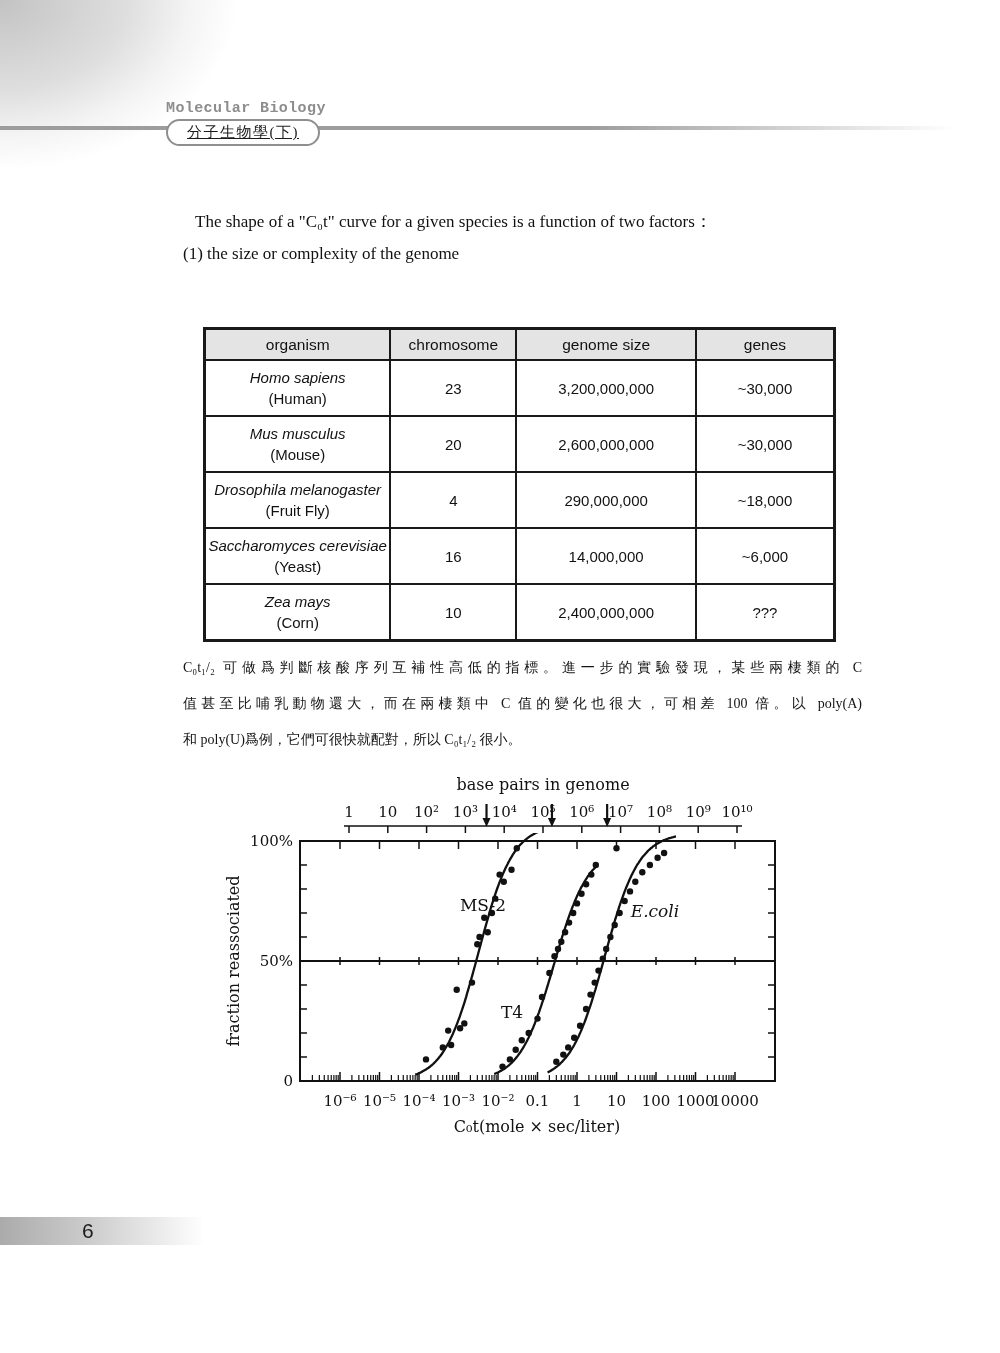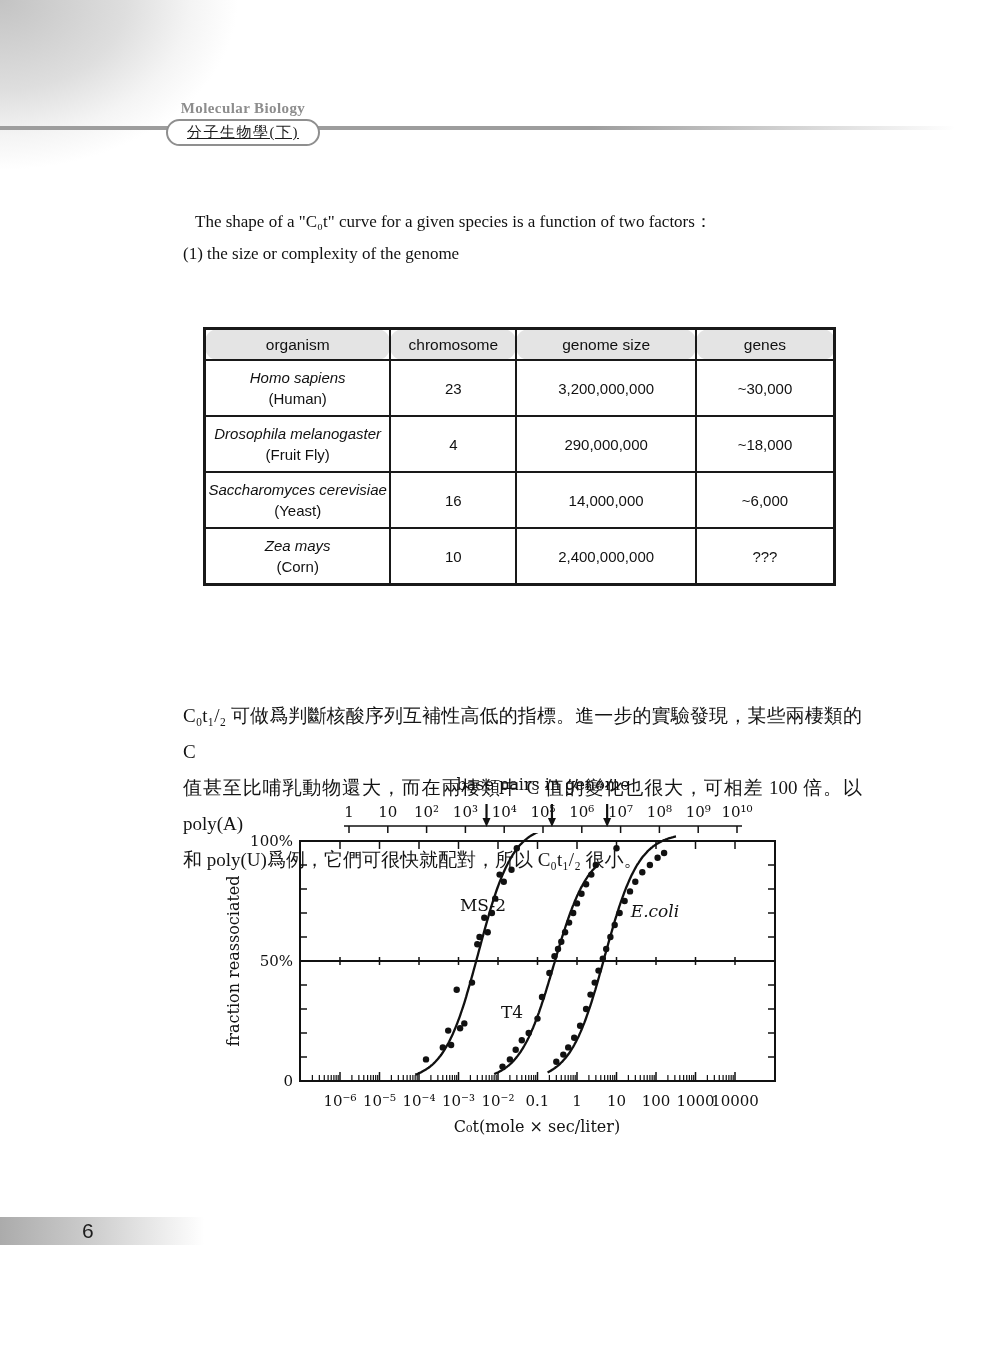--- a/index.html
+++ b/index.html
@@ -11,43 +11,43 @@
   .corner-shade {
     position:absolute; left:0; top:0; width:260px; height:190px;
     background:radial-gradient(ellipse 280px 200px at 0% 0%, #c3c3c3 0%, #dedede 45%, #f4f4f4 68%, #ffffff 85%);
   }
   .header-rule {
     position:absolute; left:0; top:126px; width:955px; height:4px;
     background:linear-gradient(to right, #9d9d9d 0%, #9d9d9d 62%, rgba(157,157,157,0) 100%);
   }
   .brand { position:absolute; left:166px; top:100px; width:154px; text-align:center; }
   .brand-en {
-    font-family:Liberation Serif, serif; font-weight:bold; font-size:15px;
+    font-family:Liberation Mono, monospace; font-weight:bold; font-size:15px;
     color:#8d8d8d; letter-spacing:0.4px; white-space:nowrap;
   }
   .brand-pill {
     position:relative; margin-top:2px; background:#fff; border:2px solid #8f8f8f;
     border-radius:14px; padding:2px 10px; font-size:15px; color:#1a1a1a;
     letter-spacing:1.5px; white-space:nowrap; z-index:2;text-decoration:underline;
   }
   .intro { position:absolute; left:183px; top:206px; width:600px; font-size:17px; line-height:32px; }
   .intro .lead { text-indent:12px; }
   .genome-table {
     position:absolute; left:203px; top:327px; width:633px;
     border-collapse:collapse; border:3px solid #191919;
     font-family:"Liberation Sans", sans-serif; font-size:15px; color:#111;
     text-align:center; line-height:21px;
   }
   .genome-table th, .genome-table td { border:2px solid #191919; padding:3px 4px; vertical-align:middle; }
-  .genome-table th { background:#e4e4e4; font-weight:normal; font-size:15.5px; padding:4px 2px;border-radius:13px; }
+  .genome-table th { background:#e4e4e4; font-weight:normal; font-size:15.5px; padding:4px 2px; }
   .genome-table td { padding:6px 2px; }
   .sp { font-style:italic; }
   .cn-para {
     position:absolute; left:183px; top:650px; width:679px;
-    font-size:19px; line-height:36px; color:#141414;margin-top:48px;
+    font-size:14px; line-height:36px; color:#141414;
   }
   .cn-para .jl { text-align:justify; text-align-last:justify; }
   .figure { position:absolute; left:225px; top:770px; width:570px; height:390px; }
   .figure svg { font-family:"DejaVu Serif", serif; }
   .footer-bar {
     position:absolute; left:0; top:1217px; width:215px; height:28px;
     background:linear-gradient(to right, #ababab 0%, #cfcfcf 45%, rgba(255,255,255,0) 95%);
   }
   .page-num {
     position:absolute; left:82px; top:1219px; font-family:"Liberation Sans", sans-serif;
@@ -86,20 +86,29 @@
       <th>genome size</th>
       <th>genes</th>
     </tr>
     <tr>
       <td>
         <div class="sp">Homo sapiens</div>
         <div>(Human)</div>
       </td>
       <td>23</td>
       <td>3,200,000,000</td>
+      <td>~30,000</td>
+    </tr>
+    <tr>
+      <td>
+        <div class="sp">Mus musculus</div>
+        <div>(Mouse)</div>
+      </td>
+      <td>20</td>
+      <td>2,600,000,000</td>
       <td>~30,000</td>
     </tr>
     <tr>
       <td>
         <div class="sp">Drosophila melanogaster</div>
         <div>(Fruit Fly)</div>
       </td>
       <td>4</td>
       <td>290,000,000</td>
       <td>~18,000</td>

